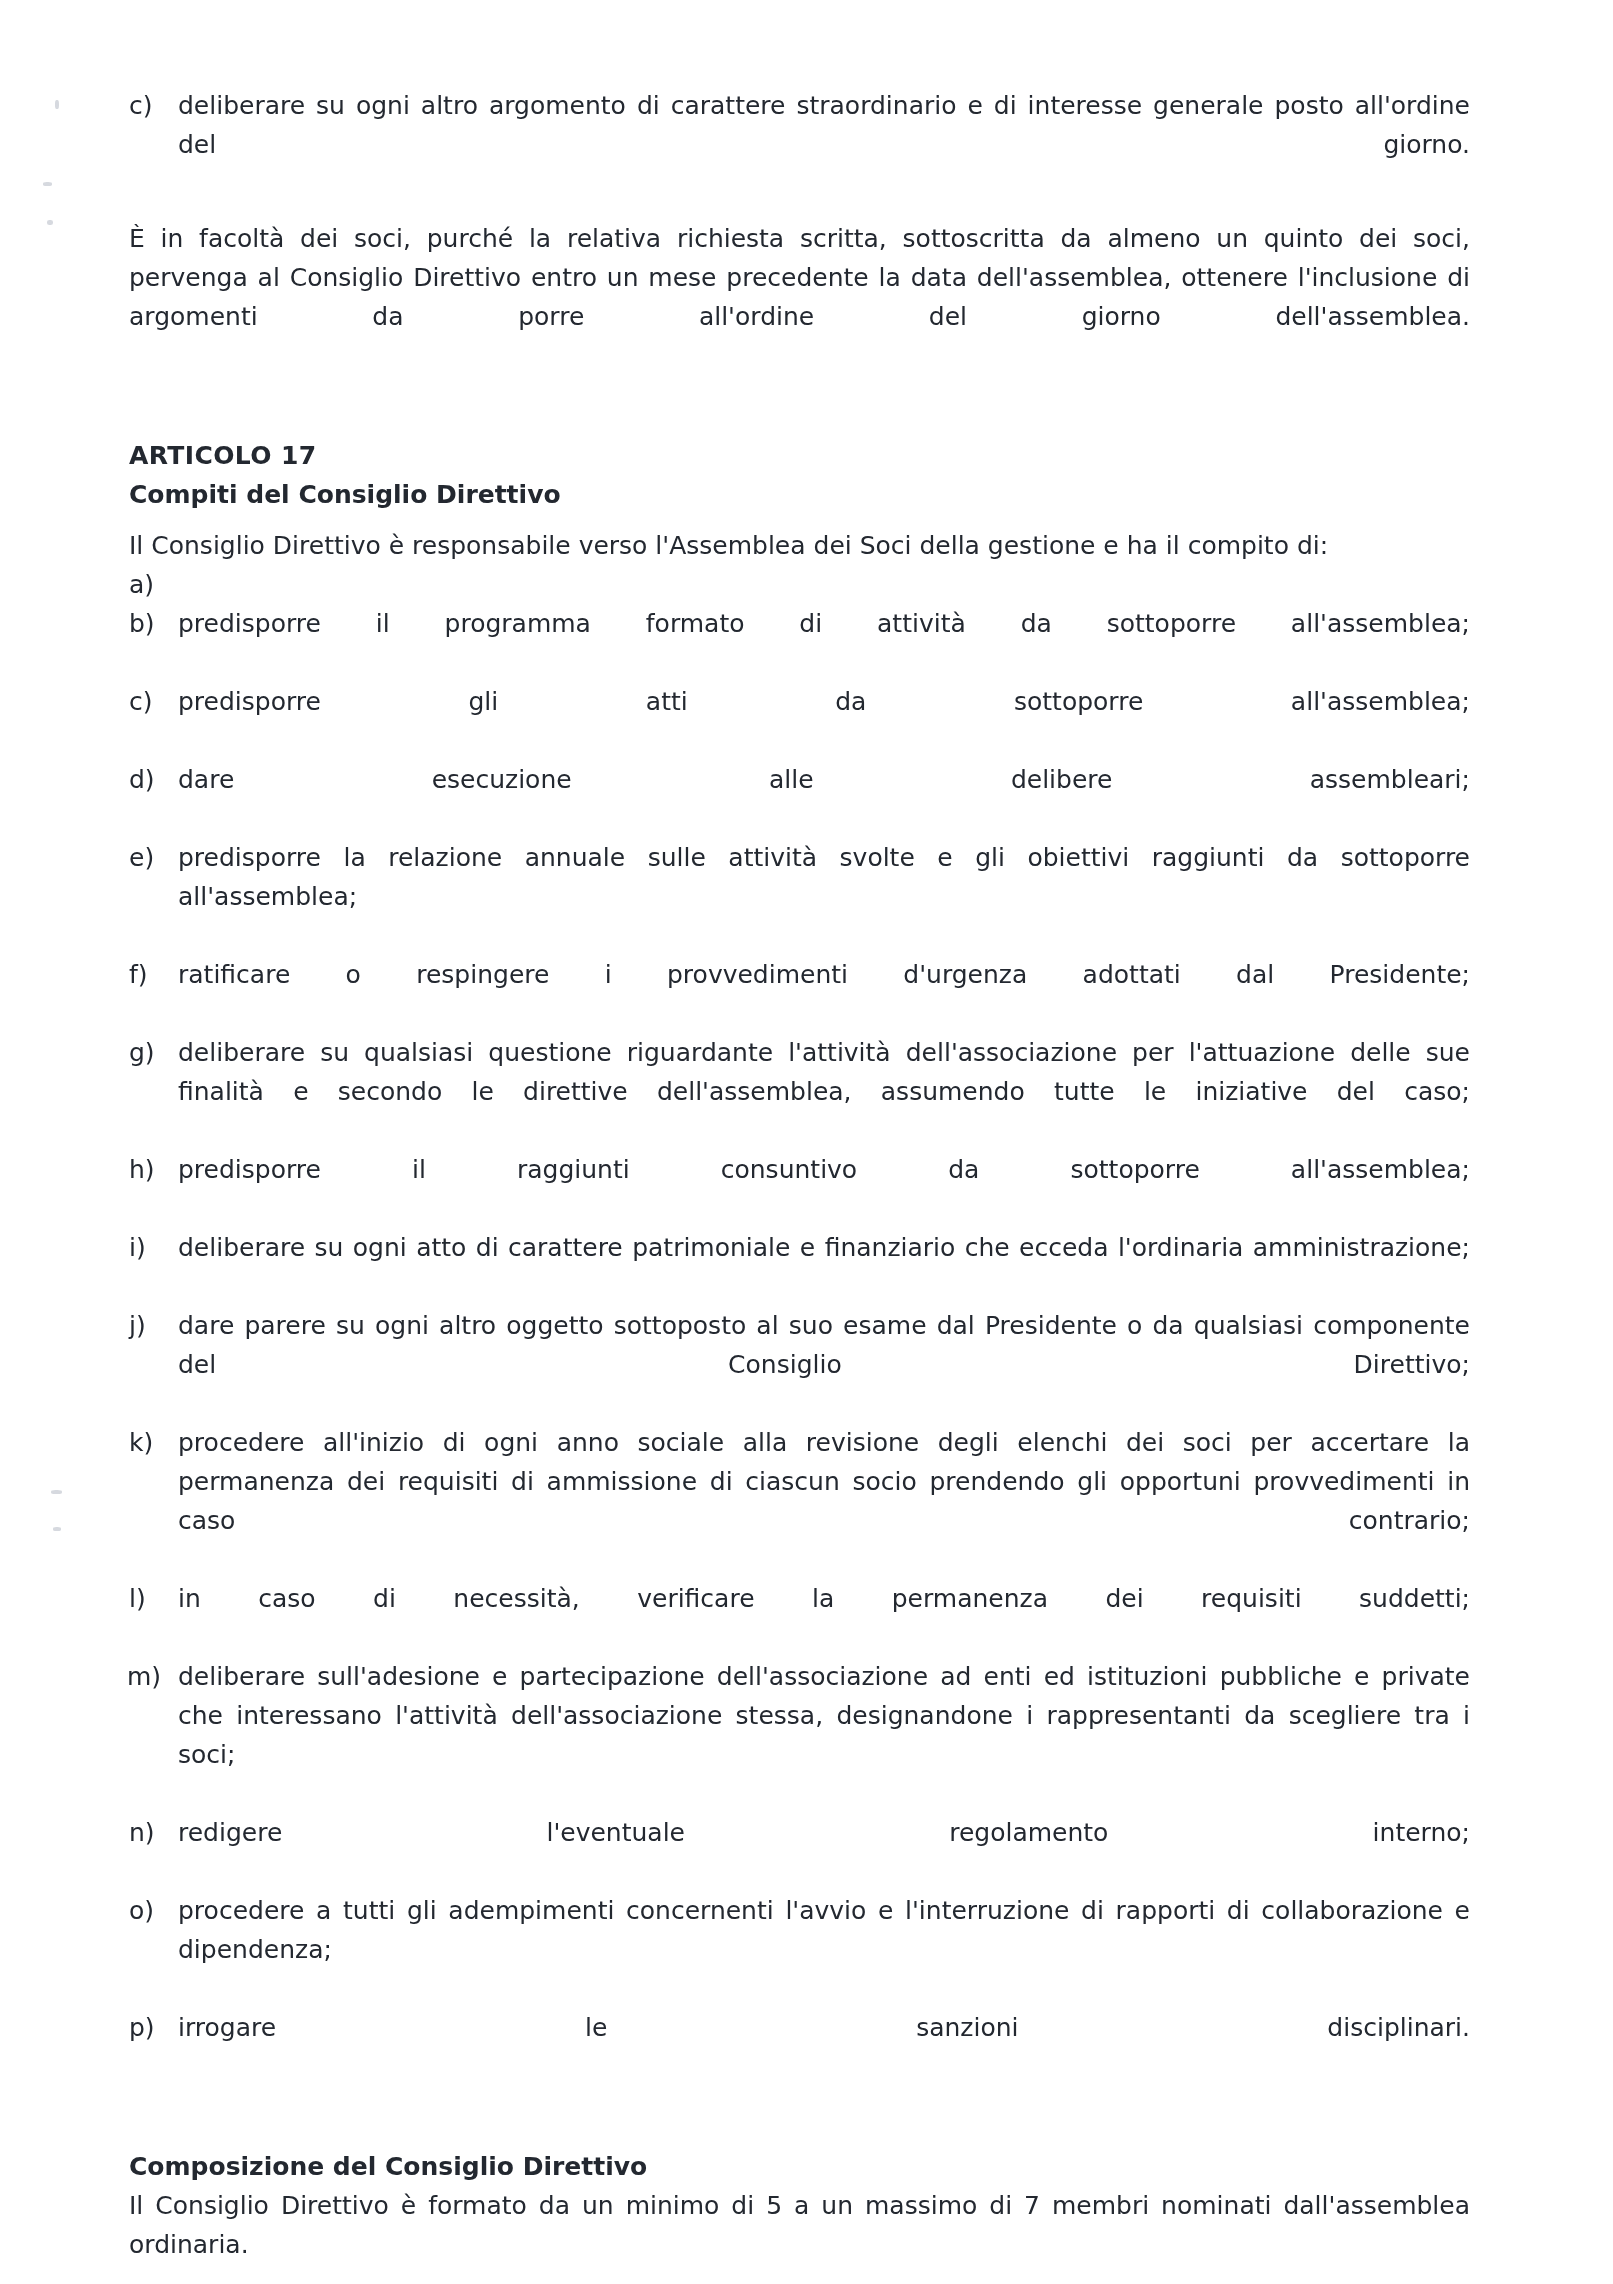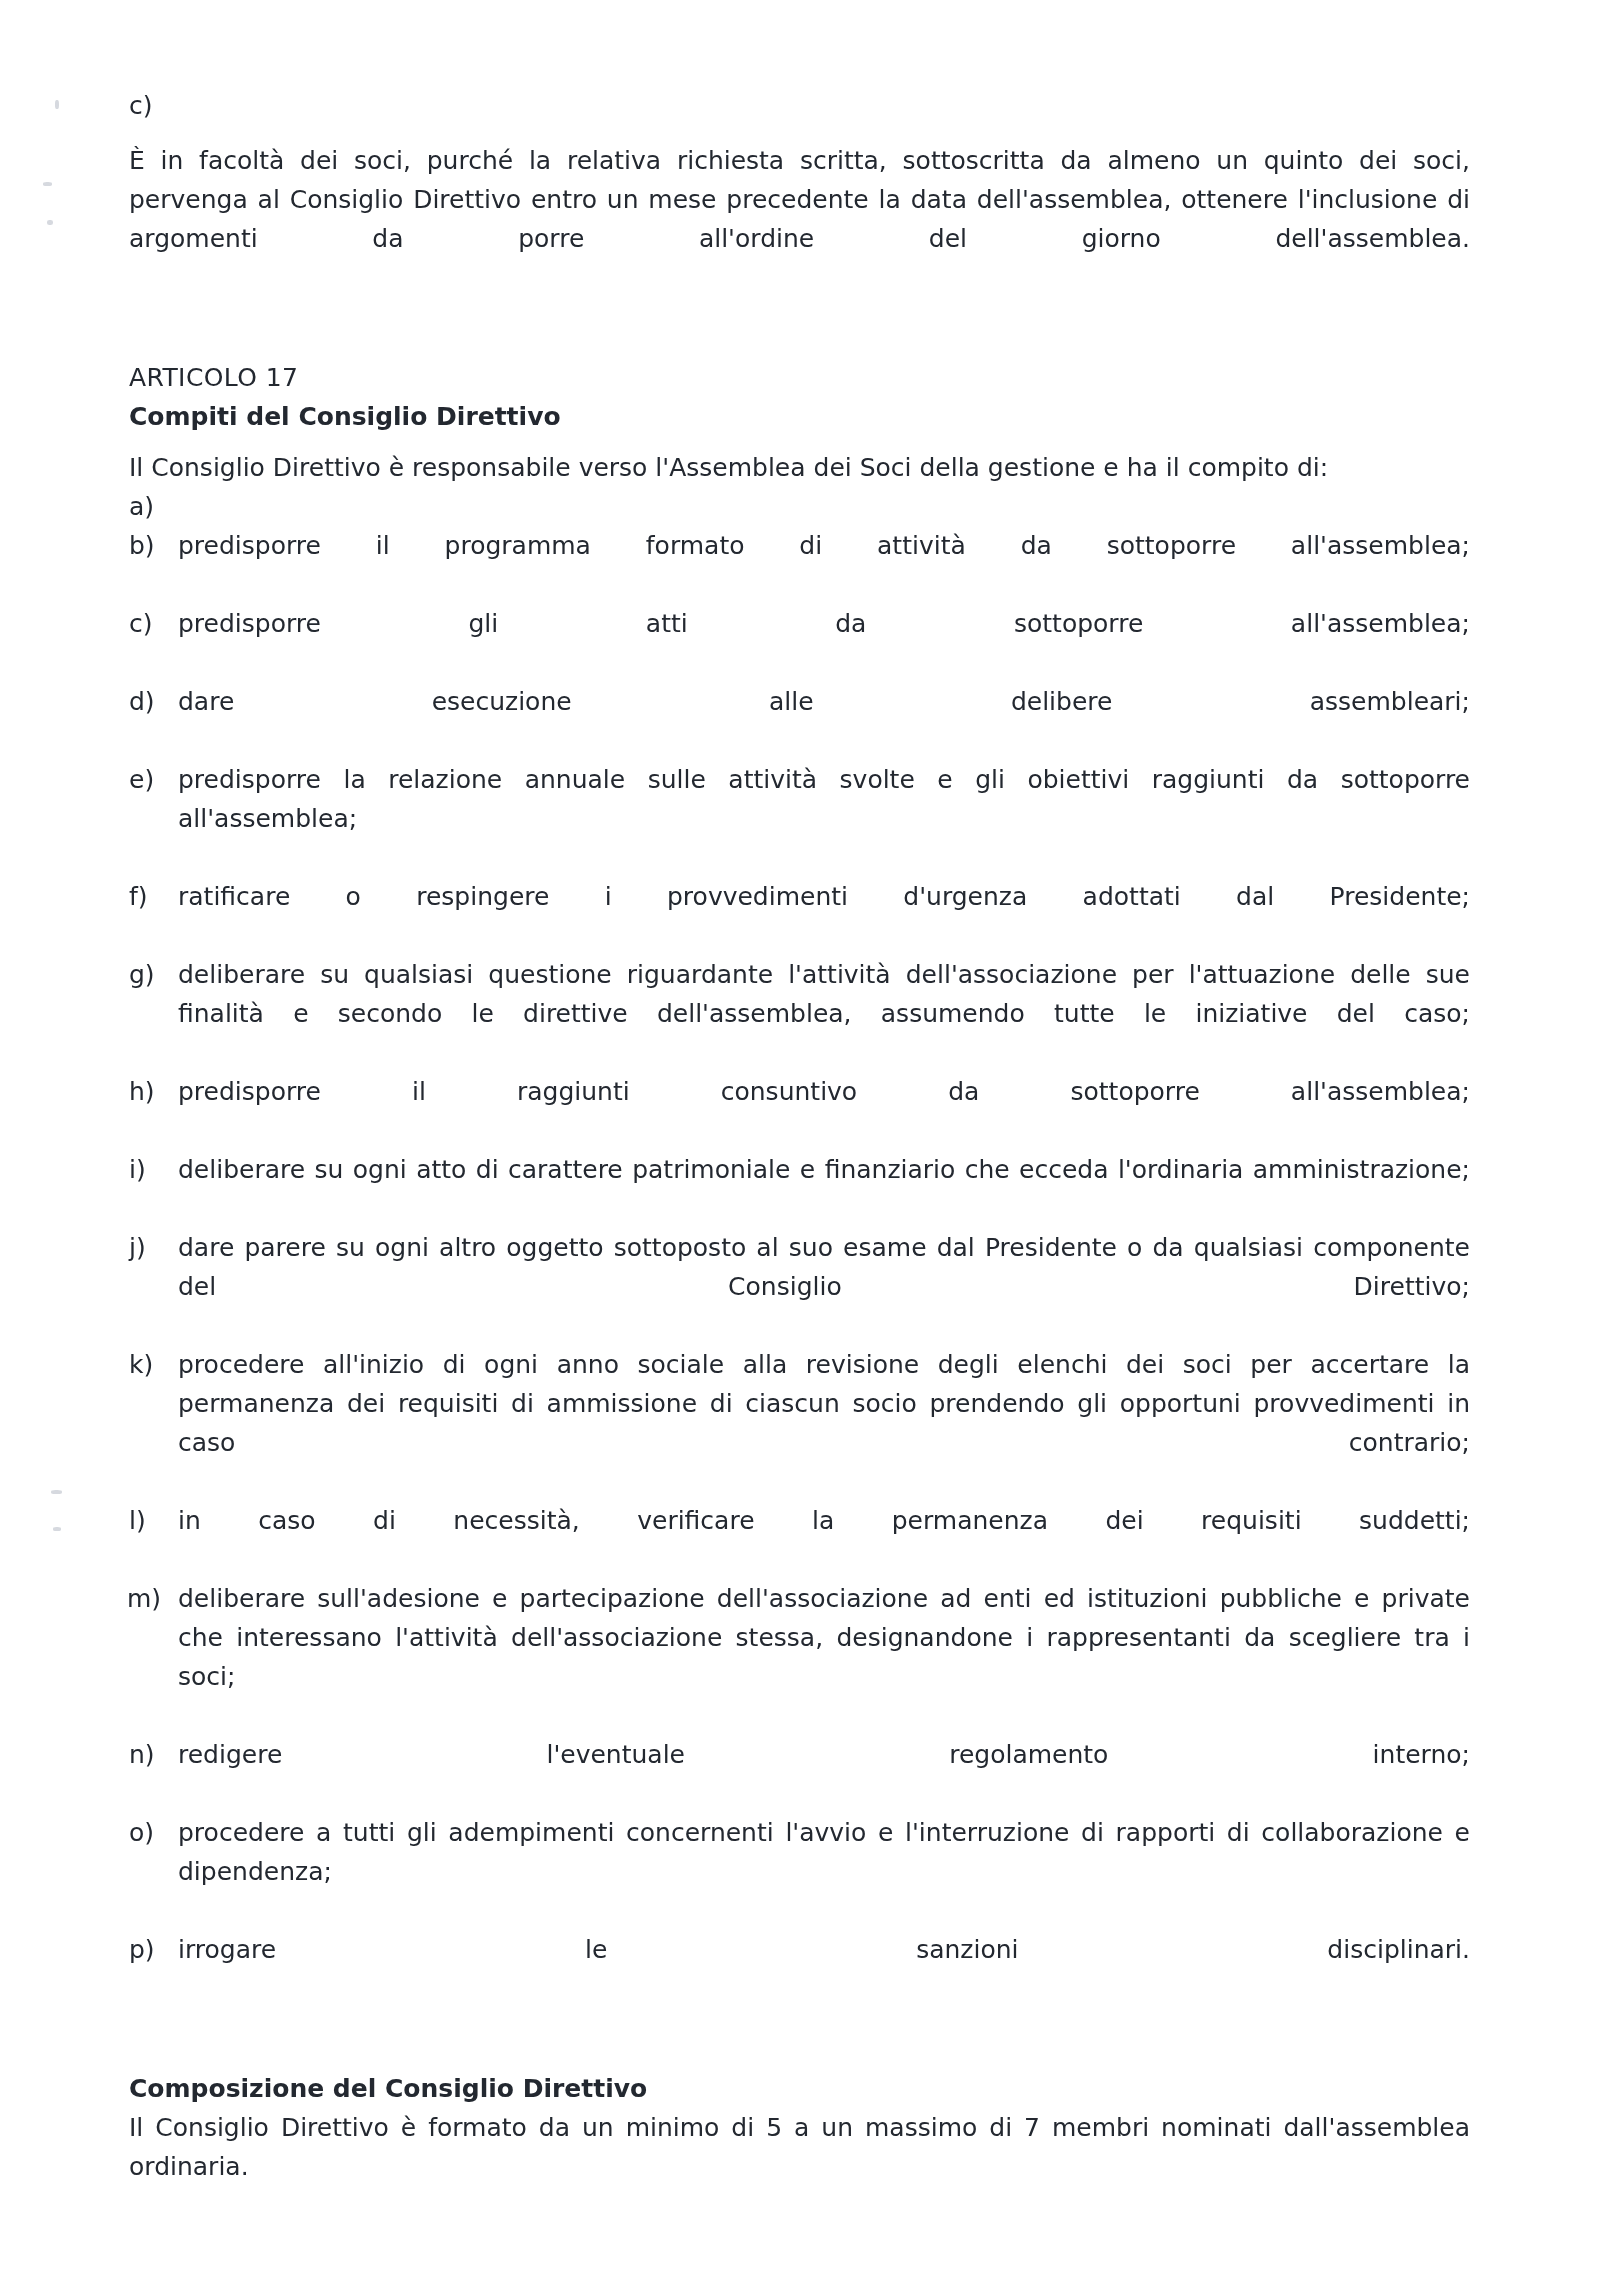--- a/index.html
+++ b/index.html
@@ -72,21 +72,21 @@
     text-align: left;
     text-indent: 0;
   }
   .marker.wide {
     left: -2px;
     width: 44px;
   }
 
   
   .art-title {
-    font-weight: normal;
+    font-weight: bold;
     font-size: 25px;
     line-height: 39px;
     letter-spacing: 0.4px;
     text-align: left;
   }
   .art-sub {
     font-weight: bold;
     font-size: 25px;
     line-height: 39px;
     text-align: left;
@@ -114,20 +114,21 @@
   <div class="speck" style="left:43px; top:182px; width:8.8px; height:3.9px;"></div>
   <div class="speck" style="left:47px; top:220px; width:5.9px; height:4.9px;"></div>
   <div class="speck" style="left:51px; top:1490px; width:10.8px; height:3.9px;"></div>
   <div class="speck" style="left:53px; top:1527px; width:7.8px; height:3.9px;"></div>
 
   <div class="content">
 
     <ul class="list">
       <li class="list-item">
         <span class="marker">c)</span>
+        <span>deliberare su ogni altro argomento di carattere straordinario e di interesse generale posto all'ordine del giorno.</span>
       </li>
     </ul>
 
     <div class="gap-sm"></div>
 
     <p class="para">È in facoltà dei soci, purché la relativa richiesta scritta, sottoscritta da almeno un quinto dei soci, pervenga al Consiglio Direttivo entro un mese precedente la data dell'assemblea, ottenere l'inclusione di argomenti da porre all'ordine del giorno dell'assemblea.</p>
 
     <div class="gap-xl"></div>
 
     <div class="art-title">ARTICOLO  17</div>

